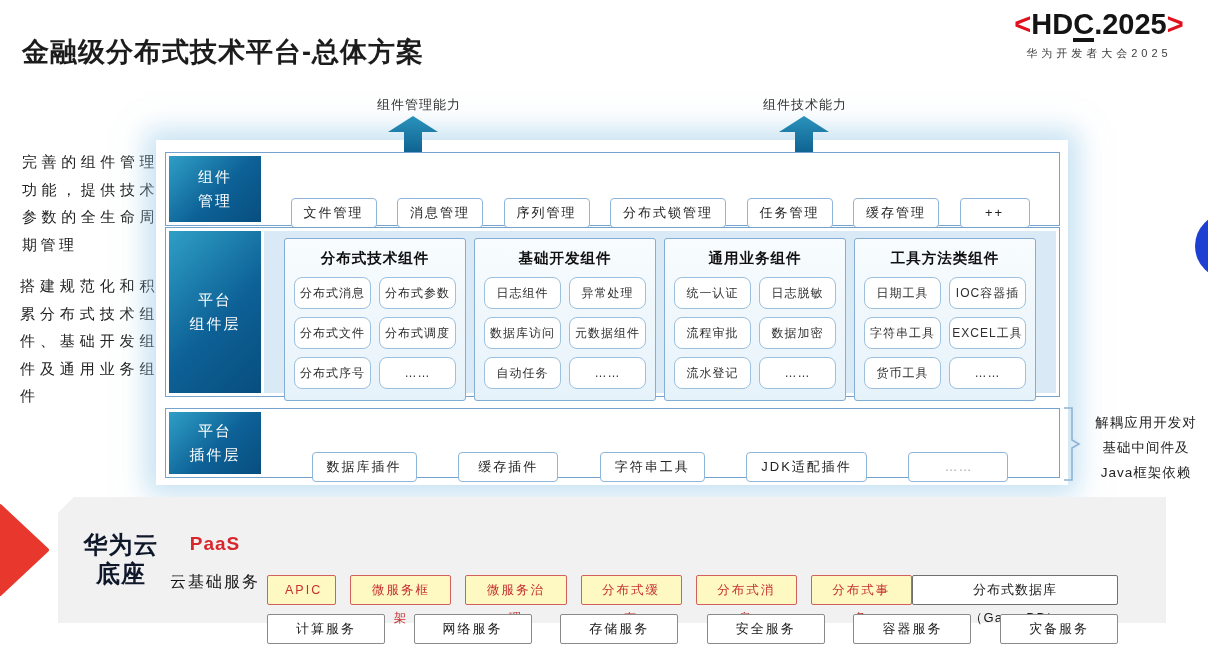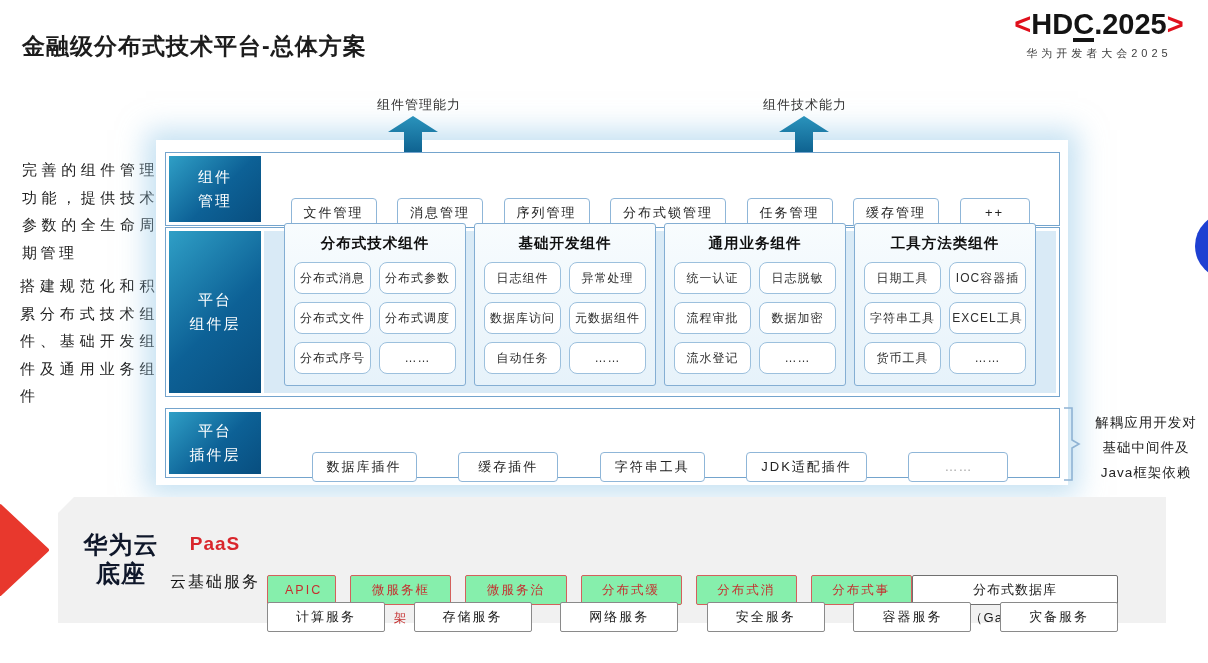--- a/index.html
+++ b/index.html
@@ -3,32 +3,32 @@
 <meta charset="utf-8">
 <style>
   html,body{margin:0;padding:0;}
   body{
     width:1208px;height:663px;background:#ffffff;position:relative;overflow:hidden;
     font-family:"Liberation Sans","DejaVu Sans",sans-serif;color:#1d1d1d;
   }
   .abs{position:absolute;}
 
   
-  .title{left:22px;top:16px;font-size:23px;font-weight:bold;letter-spacing:1px;color:#1c1c1c;}
+  .title{left:22px;top:16px;font-size:27px;font-weight:bold;letter-spacing:1px;color:#1c1c1c;}
 
   
   .hdc{right:6px;top:8px;width:206px;text-align:center;}
   .hdc-main{font-size:29px;font-weight:bold;color:#141414;letter-spacing:0px;white-space:nowrap;}
   .hdc-b{color:#e0101c;}
   .hdc-c{display:inline-block;border-bottom:4px solid #141414;line-height:0.92;}
   .hdc-sub{font-size:11px;letter-spacing:4px;color:#3c3c3c;margin-top:4px;white-space:nowrap;}
 
   
   .note{font-size:15px;line-height:27.5px;letter-spacing:3.5px;color:#232323;text-align:justify;}
-  .note-1{left:22px;top:156px;width:136px;}
+  .note-1{left:22px;top:148px;width:136px;}
   .note-2{left:20px;top:272px;width:138px;}
 
   
   .cap{font-size:13px;color:#333;letter-spacing:1px;z-index:4;white-space:nowrap;}
   .cap-1{left:377px;top:96px;}
   .cap-2{left:763px;top:96px;}
   .up-arrow{z-index:4;}
   .arrow-1{left:388px;top:116px;}
   .arrow-2{left:779px;top:116px;}
 
@@ -49,21 +49,21 @@
   .row-content{flex:1;display:flex;align-items:center;}
 
   .chips-row{justify-content:space-evenly;padding:0 6px;}
   .chip{background:#fff;border:1px solid #8fb6d8;border-radius:4px;height:30px;line-height:28px;
         box-sizing:border-box;text-align:center;font-size:13px;letter-spacing:2px;color:#222;
         padding:0 12px;min-width:70px;margin-top:48px;}
   .plugins .chip{min-width:100px;padding:0 14px;}
   .dots{color:#a8a8a8;letter-spacing:1px;}
 
   
-  .cols{background:#d9eaf6;padding:7px 20px;gap:8px;align-items:flex-end;}
+  .cols{background:#d9eaf6;padding:7px 20px;gap:8px;align-items:flex-start;}
   .col{flex:1;background:linear-gradient(180deg,#f8fcfe 0%,#e6f2fa 100%);
        border:1px solid #84aed3;border-radius:3px;display:flex;flex-direction:column;box-sizing:border-box;}
   .col-header{font-size:14.5px;font-weight:bold;color:#101010;text-align:center;
        letter-spacing:1px;padding:10px 0 4px;}
   .col-grid{display:grid;grid-template-columns:1fr 1fr;gap:8px;padding:5px 9px 11px;}
   .item{background:#fff;border:1px solid #9cc0dd;border-radius:8px;height:30px;line-height:30px;
        font-size:12px;letter-spacing:1px;color:#2e2e2e;text-align:center;}
 
   
   .bracket{left:1063px;top:407px;z-index:2;}
@@ -78,24 +78,24 @@
   .f-label{left:82px;top:530px;width:78px;text-align:center;font-size:24px;font-weight:bold;
       color:#0f172a;line-height:29px;letter-spacing:1px;white-space:pre-line;z-index:2;}
   .paas-label{left:166px;top:533px;width:98px;text-align:center;font-size:19px;font-weight:bold;
       color:#d9262c;letter-spacing:1px;z-index:2;}
   .iaas-label{left:160px;top:572px;width:110px;text-align:center;font-size:16px;color:#141414;
       letter-spacing:2px;z-index:2;}
   .paas-chips{left:267px;top:527px;width:851px;display:flex;justify-content:space-between;
       align-items:center;z-index:2;}
   .red-chips{display:flex;gap:14px;}
   .chip.red{border:1px solid #d3605c;color:#c53030;font-size:12.5px;padding:0 17px;min-width:0;
-      border-radius:2px;background:#86efac;}
+      border-radius:2px;background:#fef9c3;}
   .chip.gauss{border:1px solid #707070;color:#191919;font-size:13px;letter-spacing:1px;
       padding:0 20px;min-width:0;border-radius:2px;background:#fff;}
-  .iaas-chips{left:267px;top:554px;width:851px;display:flex;justify-content:space-between;z-index:2;}
+  .iaas-chips{left:267px;top:566px;width:851px;display:flex;justify-content:space-between;z-index:2;}
   .iaas-chips .chip{border:1px solid #8a8a8a;border-radius:2px;width:118px;padding:0;
       font-size:13px;letter-spacing:2px;color:#1a1a1a;}
 
   
   .blue-dot{left:1195px;top:213px;width:66px;height:66px;border-radius:50%;background:#1e40d2;z-index:3;}
 </style>
 </head>
 <body>
 
 <h1 class="abs title">金融级分布式技术平台-总体方案</h1>
@@ -233,20 +233,20 @@
       <div class="chip red">分布式缓存</div>
       <div class="chip red">分布式消息</div>
       <div class="chip red">分布式事务</div>
     </div>
   <div class="chip gauss">分布式数据库（GaussDB）</div>
 </div>
 
 <div class="abs iaas-label">云基础服务</div>
 <div class="abs iaas-chips">
     <div class="chip">计算服务</div>
+    <div class="chip">网络服务</div>
     <div class="chip">存储服务</div>
-    <div class="chip">网络服务</div>
     <div class="chip">安全服务</div>
     <div class="chip">容器服务</div>
     <div class="chip">灾备服务</div>
   </div>
 
 <div class="abs blue-dot"></div>
 
 </body></html>

